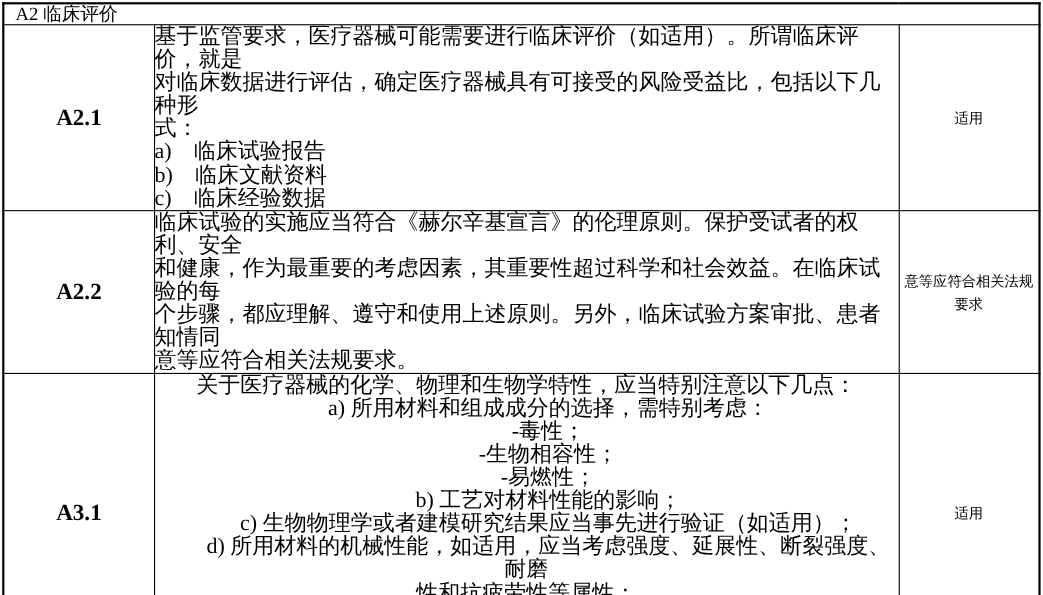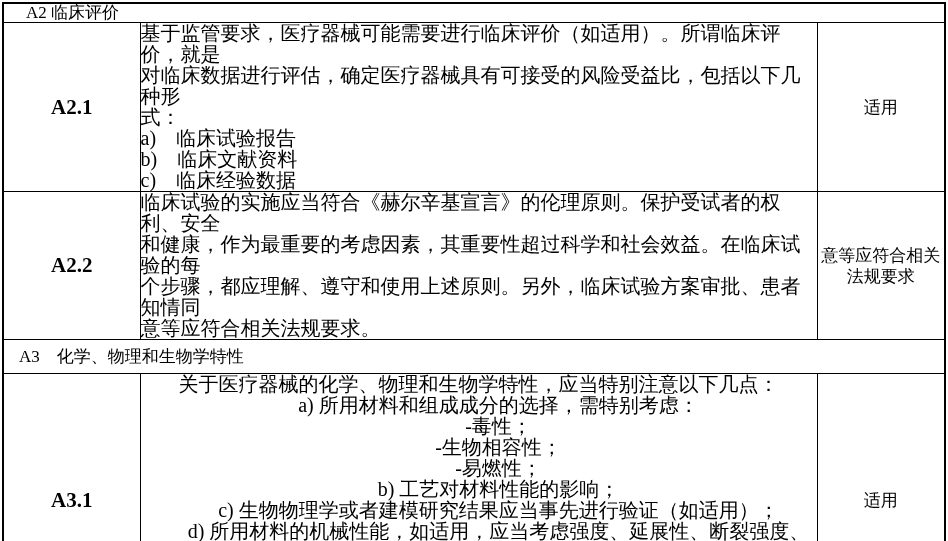--- a/index.html
+++ b/index.html
@@ -18,39 +18,39 @@
     vertical-align:middle;
     padding:0;
     overflow:hidden;
   }
   
   td.section-cell {
     font-size:17px;
     line-height:18px;
     white-space:pre-line;
   }
-  tr.sec-a2 td.section-cell { height:18px; padding-left:22px; }
+  tr.sec-a2 td.section-cell { height:18px; padding-left:10px; }
   tr.sec-a3 td.section-cell { height:33px; padding-left:15px; }
   
   td.num-cell {
     text-align:center;
     font-size:21px;
     font-weight:bold;
   }
   
   td.desc-cell {
     font-size:20px;
     line-height:21px;
     white-space:pre-line;
     padding:0 8px;
     text-align:left;
   }
   
   td.app-cell {
-    font-size:17px;
+    font-size:13px;
     line-height:21px;
     text-align:center;
     padding:0 6px;
   }
   tr.row-a21 td { height:132px; }
   tr.row-a22 td { height:97px; }
   tr.row-a31 td { height:252px;text-align:center; }
 </style>
 </head>
 <body>
@@ -81,23 +81,20 @@
 
     <tr class="row-a22">
       <td class="num-cell">A2.2</td>
       <td class="desc-cell">临床试验的实施应当符合《赫尔辛基宣言》的伦理原则。保护受试者的权利、安全
 和健康，作为最重要的考虑因素，其重要性超过科学和社会效益。在临床试验的每
 个步骤，都应理解、遵守和使用上述原则。另外，临床试验方案审批、患者知情同
 意等应符合相关法规要求。</td>
       <td class="app-cell">意等应符合相关法规要求</td>
     </tr>
 
-    <tr class="sec-a3">
-      <td class="section-cell" colspan="3">A3　化学、物理和生物学特性</td>
-    </tr>
 
     <tr class="row-a31">
       <td class="num-cell">A3.1</td>
       <td class="desc-cell">关于医疗器械的化学、物理和生物学特性，应当特别注意以下几点：
 　　a) 所用材料和组成成分的选择，需特别考虑：
 　　-毒性；
 　　-生物相容性；
 　　-易燃性；
 　　b) 工艺对材料性能的影响；
 　　c) 生物物理学或者建模研究结果应当事先进行验证（如适用）；

